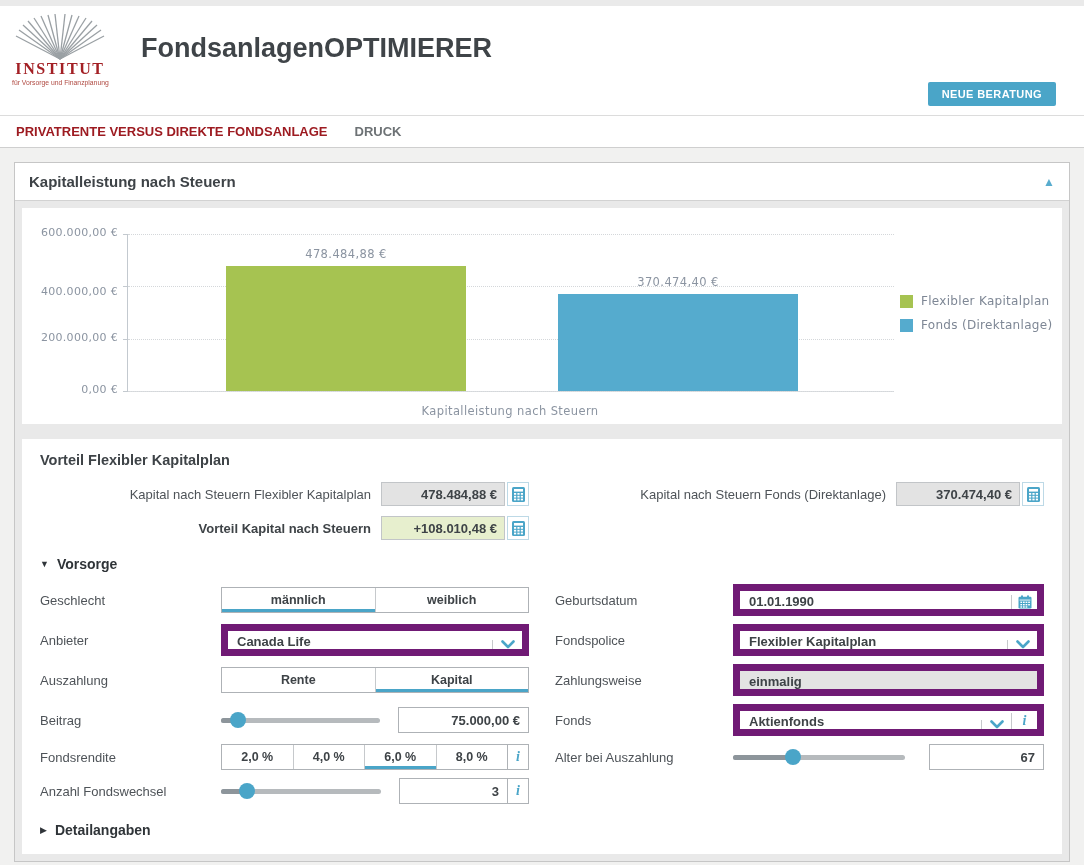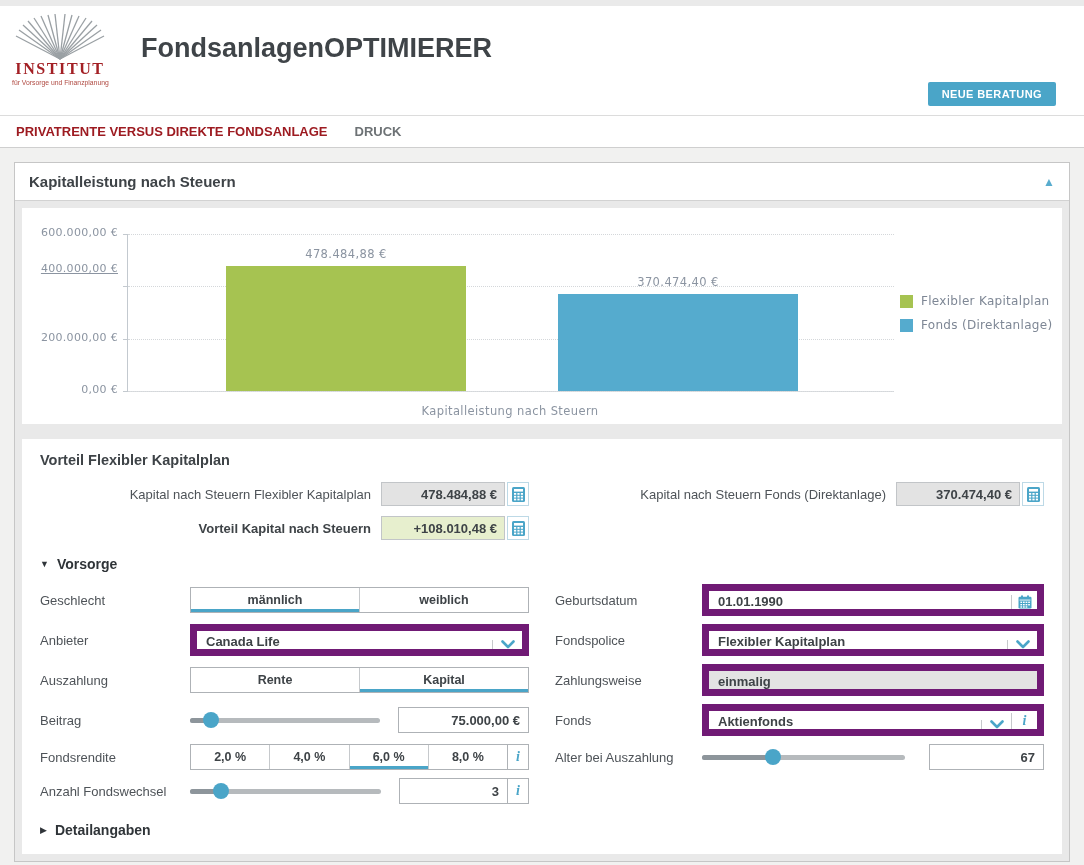--- a/index.html
+++ b/index.html
@@ -62,21 +62,21 @@
   .icon-cell{width:22px;height:24px;box-sizing:border-box;border:1px solid #bdd9e6;background:#fff;
              display:flex;align-items:center;justify-content:center;margin-left:2px;flex:none;cursor:pointer;}
   .acc-head{display:flex;align-items:center;gap:8px;margin:16px 0 12px;cursor:pointer;}
   .acc-head.detail{margin:18px 0 0;}
   .acc-tri{font-size:9px;color:#30353a;}
   .acc-label{font-size:14px;font-weight:bold;color:#2f3438;}
   .form-grid{display:grid;grid-template-columns:1fr 1fr;column-gap:26px;row-gap:8px;}
   .f-row{display:flex;align-items:center;min-height:26px;}
   .f-label{width:150px;flex:none;font-size:13px;color:#4e5358;}
   .f-label.r{width:147px;}
-  .f-ctl{flex:1;display:flex;align-items:center;}
+  .f-ctl{flex:1;display:flex;align-items:center;margin-left:31px;}
   .toggle{flex:1;display:flex;height:26px;box-sizing:border-box;border:1px solid #aeb2b6;background:#fff;}
   .seg{flex:1;display:flex;align-items:center;justify-content:center;font-size:12.5px;font-weight:bold;
        color:#3e4347;border-left:1px solid #c6c9cc;cursor:pointer;}
   .seg:first-child{border-left:none;}
   .seg.sel{box-shadow:inset 0 -3px 0 #4aa5c8;}
   .field-box{flex:1;display:flex;align-items:flex-end;height:32px;box-sizing:border-box;
              border:7px solid #701a75;background:#fff;}
   .field-box.readonly{background:#e3e3e3;}
   .fb-text{flex:1;display:flex;align-items:center;padding:0 9px;font-size:13px;font-weight:bold;color:#3e4347;}
   .fb-cell{width:29px;flex:none;border-left:1px solid #c6c9cc;display:flex;align-items:center;
@@ -165,21 +165,21 @@
               <span class="lg-tx">Flexibler Kapitalplan</span>
             </div>
             <div class="lg-row">
               <span class="lg-sq" style="background: rgb(85, 171, 206);"></span>
               <span class="lg-tx">Fonds (Direktanlage)</span>
             </div>
           </div>
         <div class="xlabel">Kapitalleistung nach Steuern</div>
       <div class="ytick" style="top: 175px;">0,00 €</div>
           <div class="ytick" style="top: 122.667px;">200.000,00 €</div>
-          <div class="ytick" style="top: 54px; text-decoration: underline;">400.000,00 €</div>
+          <div class="ytick" style="top: 77px;">400.000,00 €</div>
           <div class="ytick" style="top: 18px;">600.000,00 €</div>
         </div>
 
       <div class="card form-card">
         <h2 class="vheading">Vorteil Flexibler Kapitalplan</h2>
 
         <div class="result-grid">
           <div class="r-row">
             <div class="r-label">Kapital nach Steuern Flexibler Kapitalplan</div>
             <div class="r-field readonly">478.484,88 €</div>

